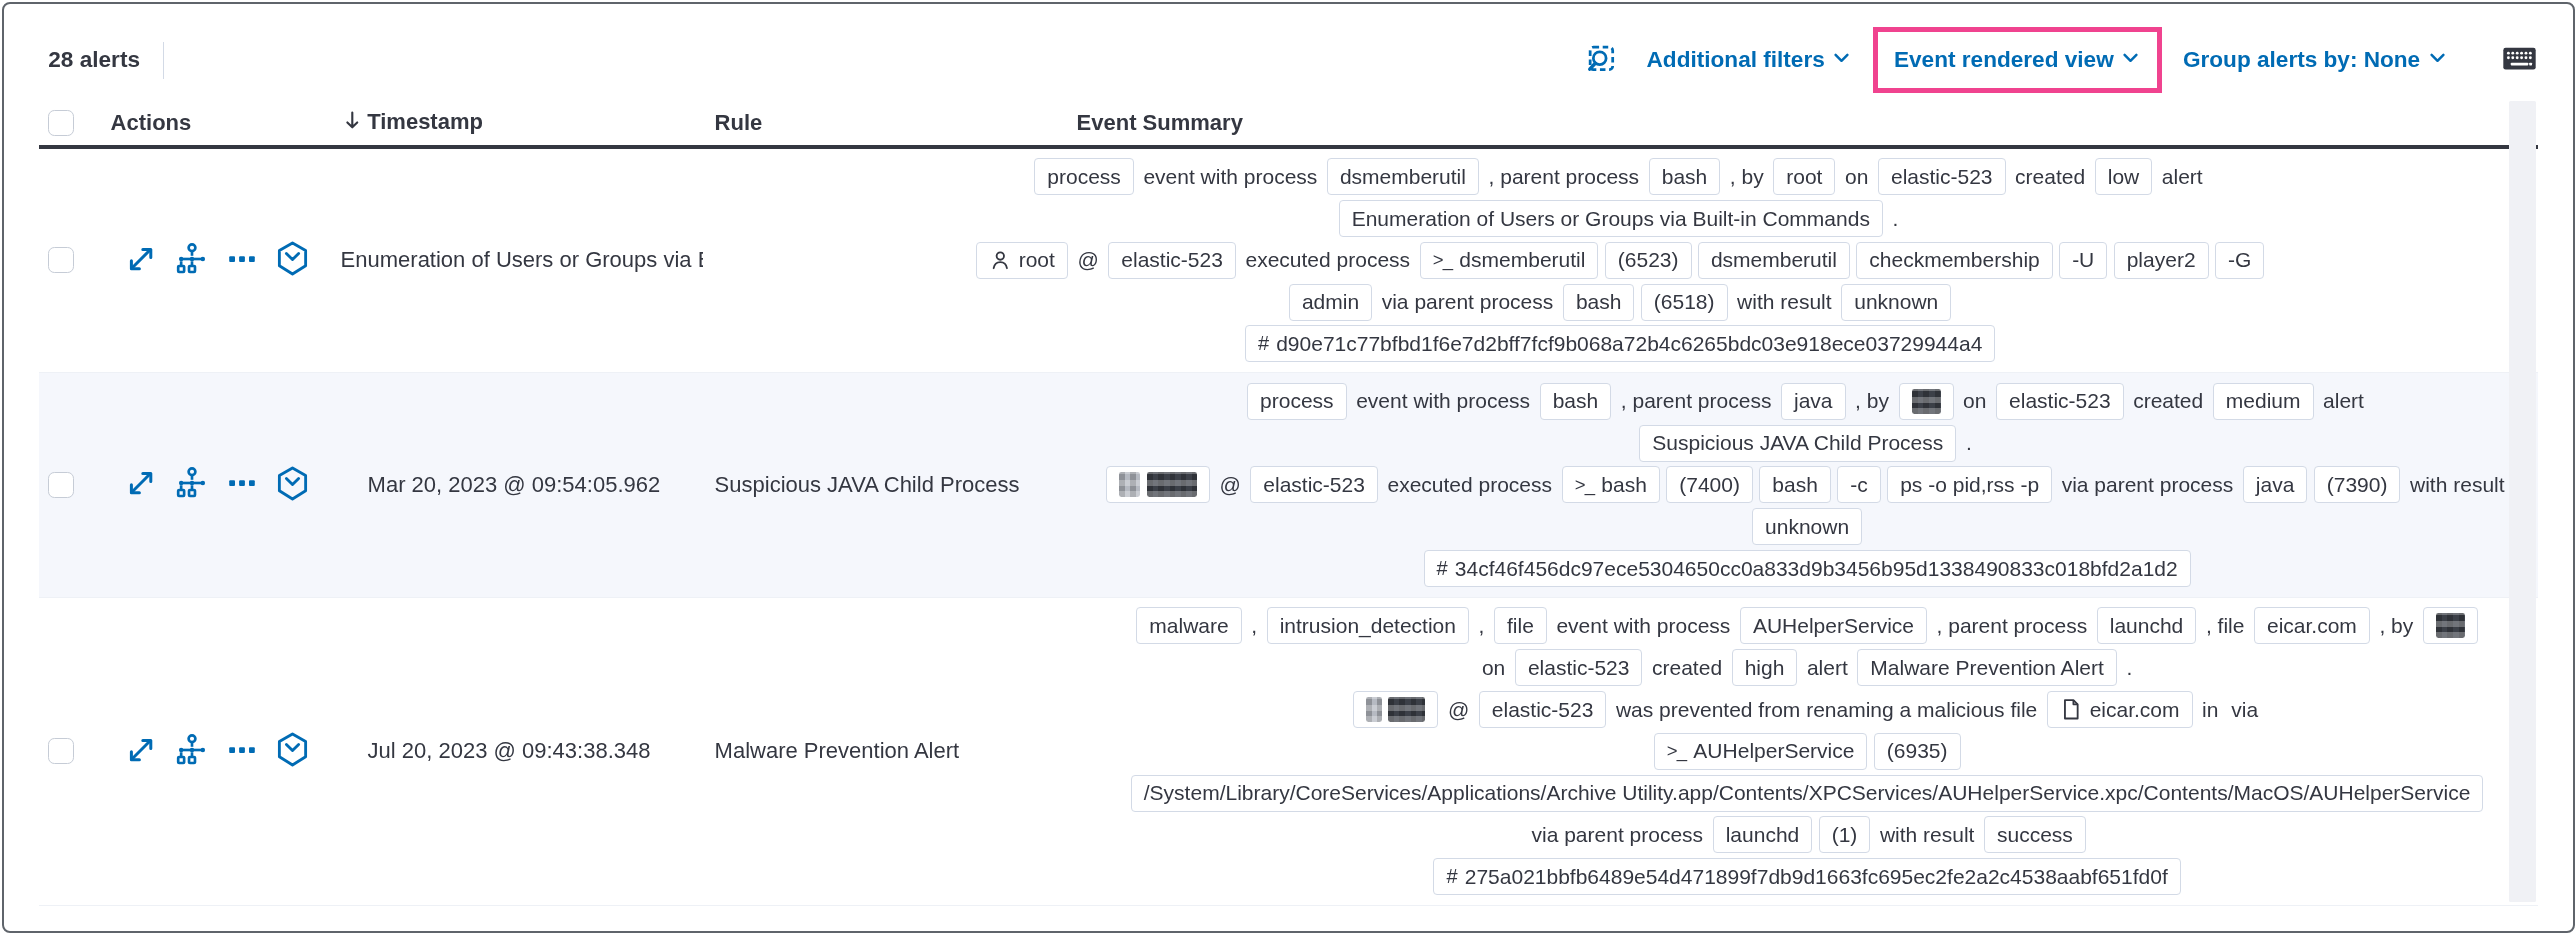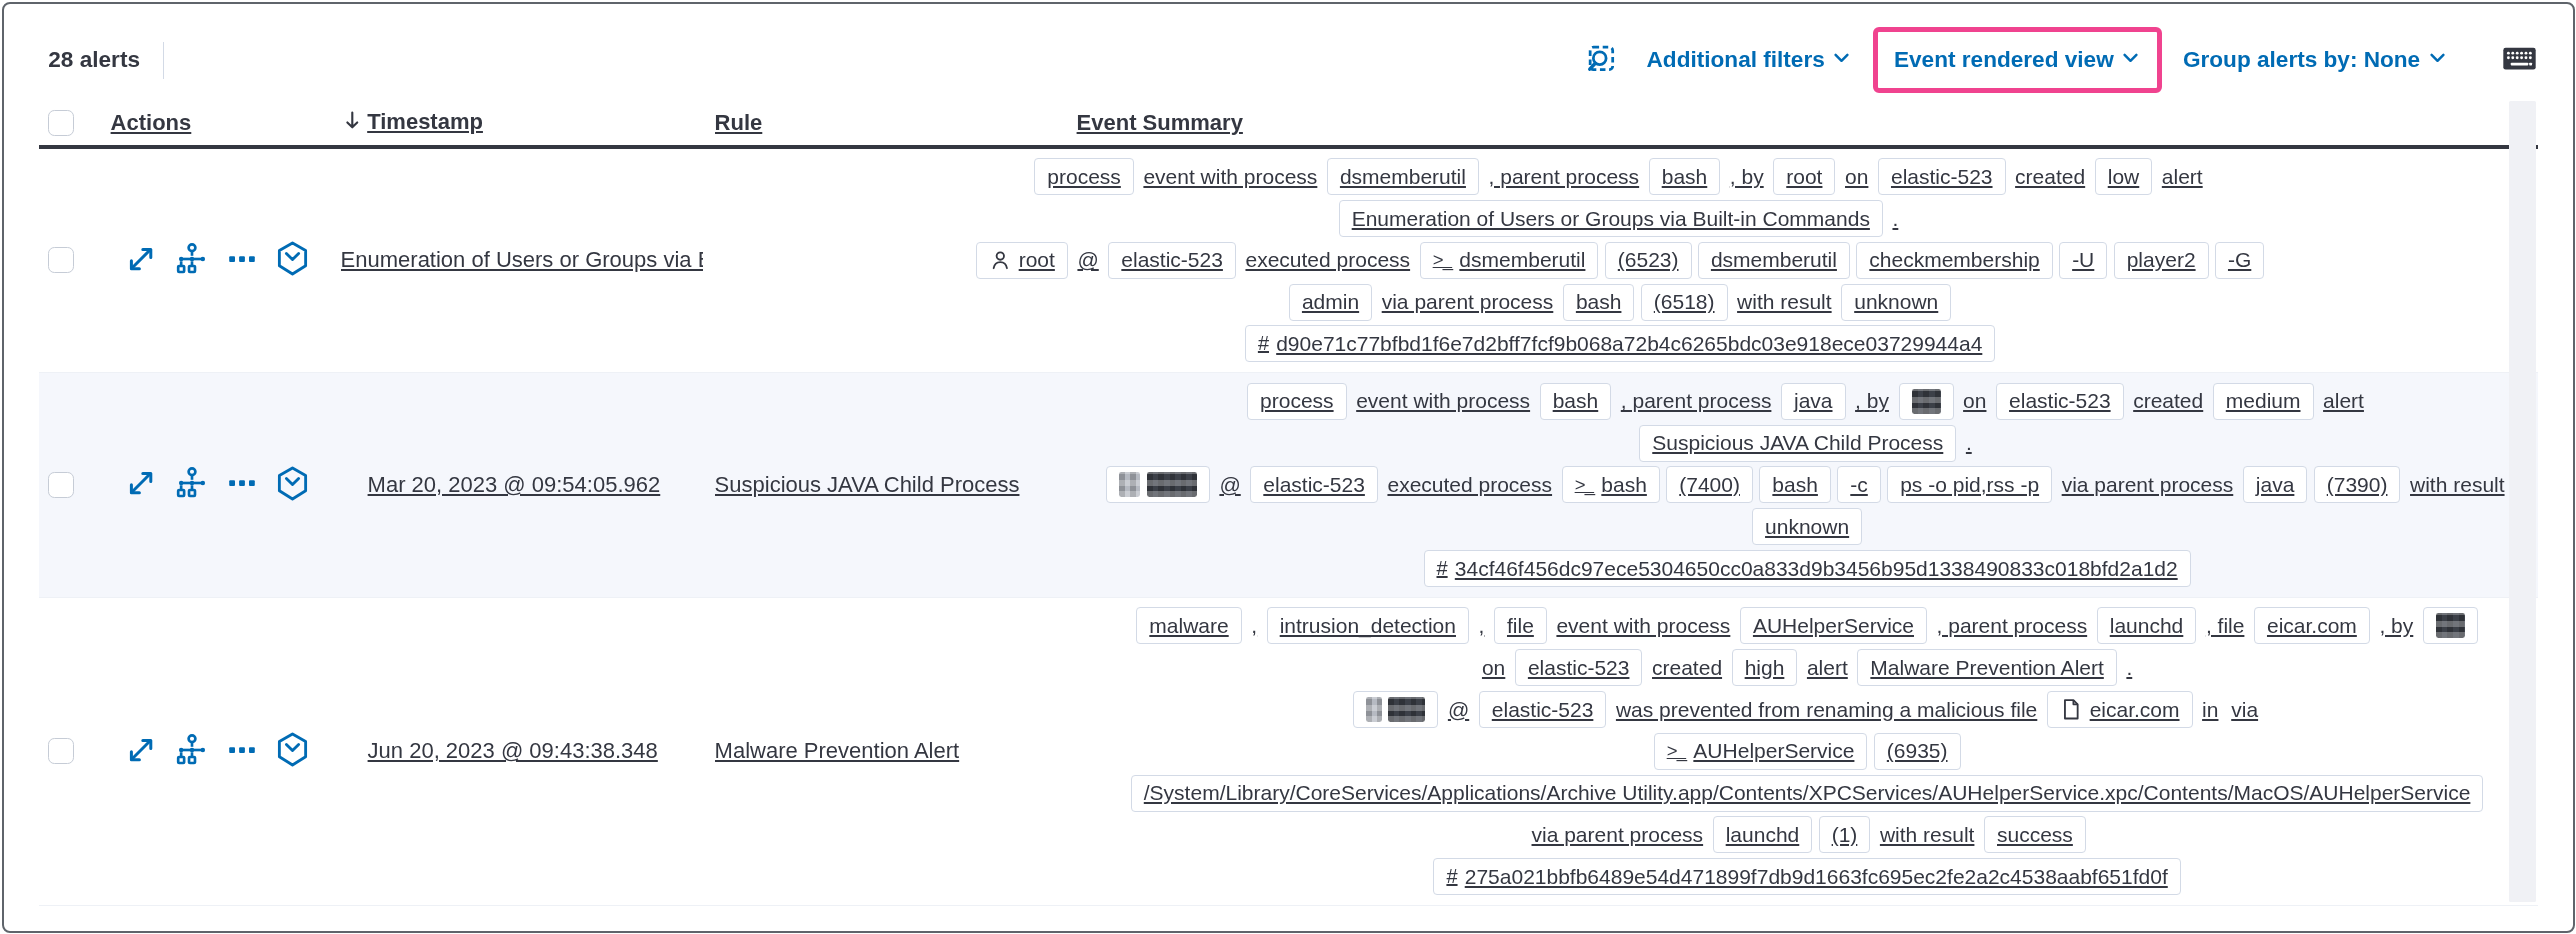--- a/index.html
+++ b/index.html
@@ -14,25 +14,25 @@
   
   .toolbar{height:98px;display:flex;align-items:center;justify-content:space-between;padding-top:15px;}
   .toolbar-left{display:flex;align-items:center;gap:22.6px;padding-left:9.7px;}
   .alert-count{font-size:22.6px;font-weight:700;color:var(--dark);}
   .vdivider{width:1.6px;height:37px;background:var(--border);display:inline-block;}
   .toolbar-right{display:flex;align-items:center;gap:8px;}
   .icon-btn,.kbd-btn,.link-btn,.action-btn{background:none;border:none;padding:0;cursor:pointer;font-family:inherit;}
   .icon-btn{color:var(--blue);display:inline-flex;margin-right:13px;}
   .link-btn{color:var(--blue);font-size:22.6px;font-weight:600;display:inline-flex;align-items:center;gap:6.4px;padding:4.8px 8px;}
   .chev{width:21px;height:21px;flex:0 0 auto;}
-  .highlight-box{border:5.6px solid var(--pink);border-radius:6px;padding:9.7px 8px;margin:0 4.8px;background:#fff;display:inline-flex;}
+  .highlight-box{border:5.6px solid var(--pink);border-radius:0;padding:9.7px 8px;margin:0 4.8px;background:#fff;display:inline-flex;}
   .kbd-btn{margin-left:37px;display:inline-flex;color:var(--dark);}
 
   
-  .table{position:relative;text-decoration:underline;}
+  .table{position:relative;}
   .thead{display:flex;align-items:center;height:47px;border-bottom:4.8px solid var(--dark);}
   .cell{flex:0 0 auto;}
   .c-check{width:72px;display:flex;align-items:center;padding-left:9.7px;}
   .c-actions{width:230px;}
   .c-time{width:374px;}
   .c-rule{width:362px;overflow:hidden;white-space:nowrap;}
   .c-summary{flex:1 1 auto;min-width:0;}
   .th{font-size:22px;font-weight:700;color:var(--dark);}
   .th.c-time{display:flex;align-items:flex-start;gap:4px;}
   .row .c-time{padding-left:27px;}
@@ -445,21 +445,21 @@
                     </svg></span>
                 </button>
                 <button class="action-btn">
                   <span><svg width="35" height="35" viewBox="0 0 16 16" fill="none" stroke="currentColor" stroke-width="1.3" stroke-linejoin="round">
                       <path d="M8 .9L14 4.3v7L8 15.1 2 11.3v-7z"></path>
                       <path d="M5.2 5.7L8 8.5l2.8-2.8" stroke-linecap="round"></path>
                     </svg></span>
                 </button>
               </div>
             </div>
-            <div class="cell c-time">Jun 20, 2023 @ 09:43:38.348</div>
+            <div class="cell c-time">Jul 20, 2023 @ 09:43:38.348</div>
             <div class="cell c-rule">Malware Prevention Alert</div>
             <div class="cell c-summary">
               <div class="summary">
                 <div class="sum-line">
                   <span class="badge">
                     <span>malware</span>
                   </span>
                   <span class="tok-text">,</span>
                   <span class="badge">
                     <span>intrusion_detection</span>

